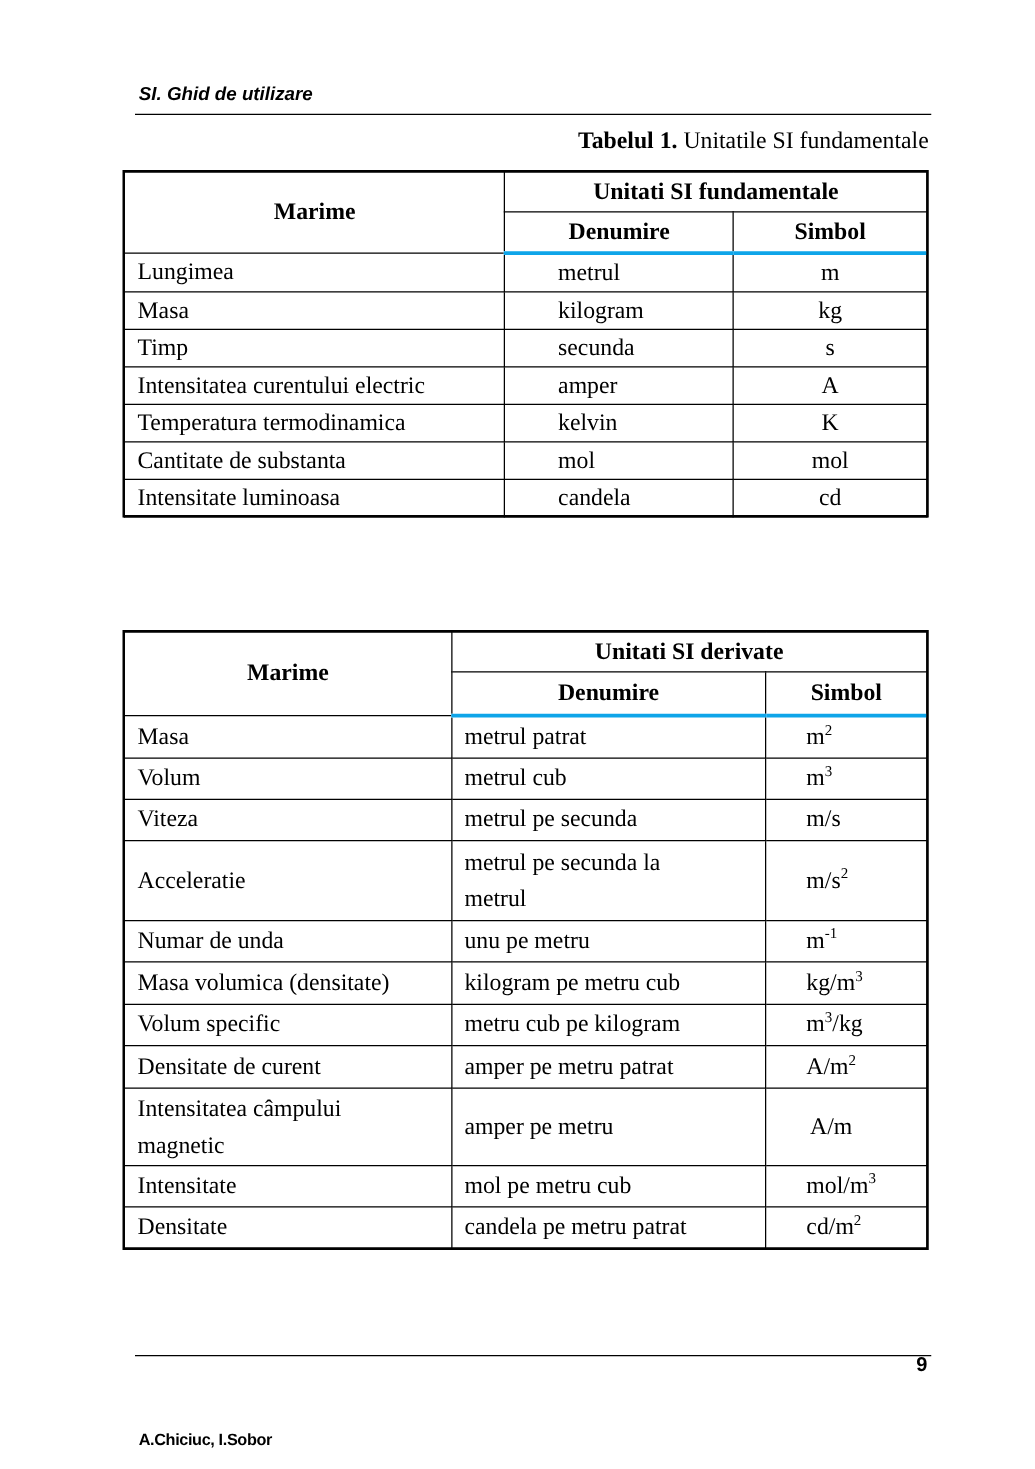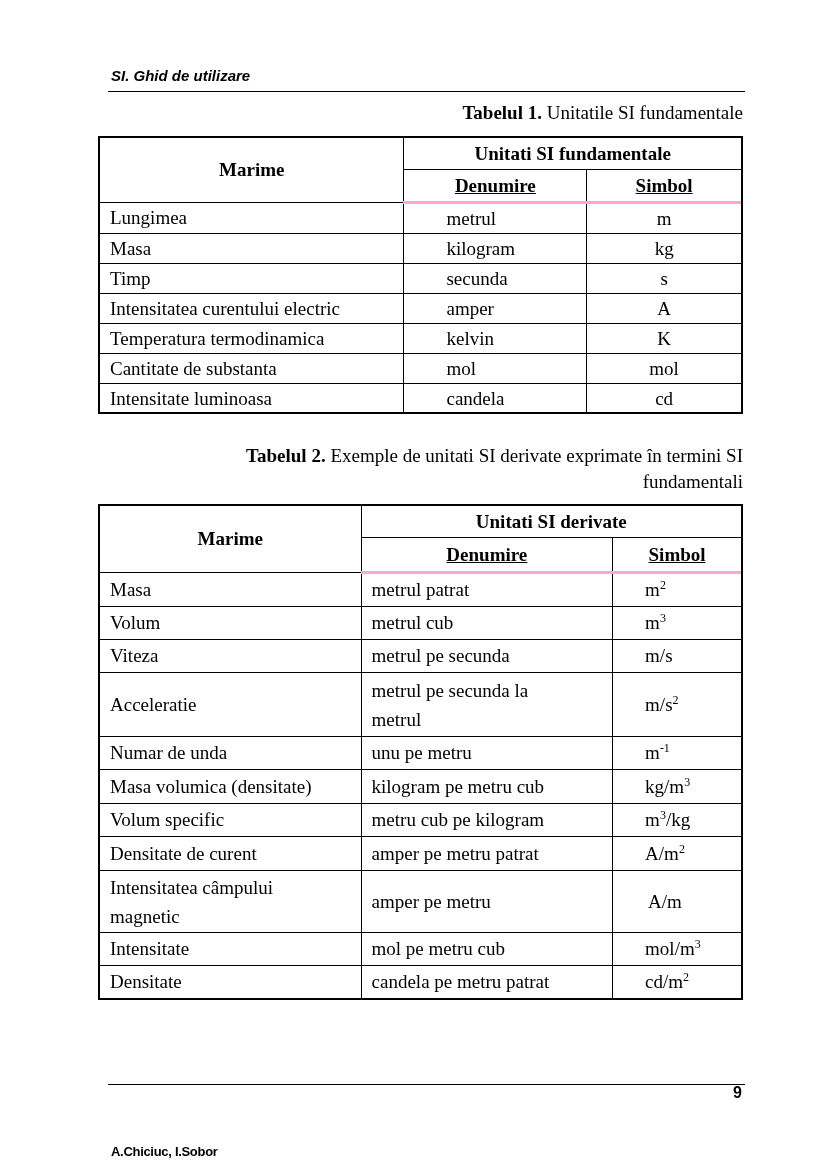--- a/index.html
+++ b/index.html
@@ -6,21 +6,21 @@
   body { width: 828px; height: 1175px; position: relative; overflow: hidden; font-family: "Liberation Serif", serif; color: #000; }
   .header-title { position: absolute; left: 111px; top: 67px; font-family: "Liberation Sans", sans-serif; font-weight: bold; font-style: italic; font-size: 15px; }
   .header-rule { position: absolute; left: 108px; top: 91px; width: 637px; height: 0; border-top: 1.3px solid #000; }
   .caption { position: absolute; font-size: 19px; text-align: right; line-height: 26px; }
   .caption b { font-weight: bold; }
   table.t { position: absolute; border-collapse: collapse; font-size: 19px; }
   table.t td { border: 1.5px solid #000; padding: 0 0 0 10px; vertical-align: middle; line-height: 26px; }
   table.t td.h { font-weight: bold; text-align: center; padding: 0; }
   table.t td.c { text-align: left; }
   table.t td.s { text-align: center; padding: 0; }
-  table.t tr.hb td { border-bottom: 3px solid #f9a8d4; text-decoration: underline; }
+  table.t tr.hb td { border-bottom: 3px solid #0ea5e9; }
   .outer { position: absolute; border: 2.5px solid #000; pointer-events: none; }
   sup { font-size: 12px; vertical-align: super; line-height: 0; }
   .footer-rule { position: absolute; left: 108px; top: 1084px; width: 637px; border-top: 1.3px solid #000; }
   .footer-left { position: absolute; left: 111px; top: 1144px; font-family: "Liberation Sans", sans-serif; font-weight: bold; font-size: 13px; letter-spacing: -0.3px; }
   .footer-right { position: absolute; left: 733px; top: 1084px; font-family: "Liberation Sans", sans-serif; font-weight: bold; font-size: 16px; }
 </style>
 </head>
 <body>
 
 <div class="header-title">SI. Ghid de utilizare</div>
@@ -78,22 +78,20 @@
   <tr style="height:30px">
     <td class="c">Intensitate luminoasa</td>
     <td class="c" style="padding-left:42px">candela</td>
     <td class="s">cd</td>
   </tr>
 </tbody>
   </table>
 <div class="outer" style="left:98px; top:136px; width:641px; height:274px;"></div>
 
 <div class="caption" style="left:150px; top:443px; width:593px;">
-  <div><b>Tabelul 2.</b><span> Exemple de unitati SI derivate exprimate în termini SI</span></div>
-  <div>fundamentali</div>
 </div>
 
 <table class="t" style="left:99px; top:505px; width:643px;">
   <colgroup>
       <col style="width:262px">
       <col style="width:252px">
       <col style="width:129px">
     </colgroup>
   <tbody>
       <tr style="height:32px">

